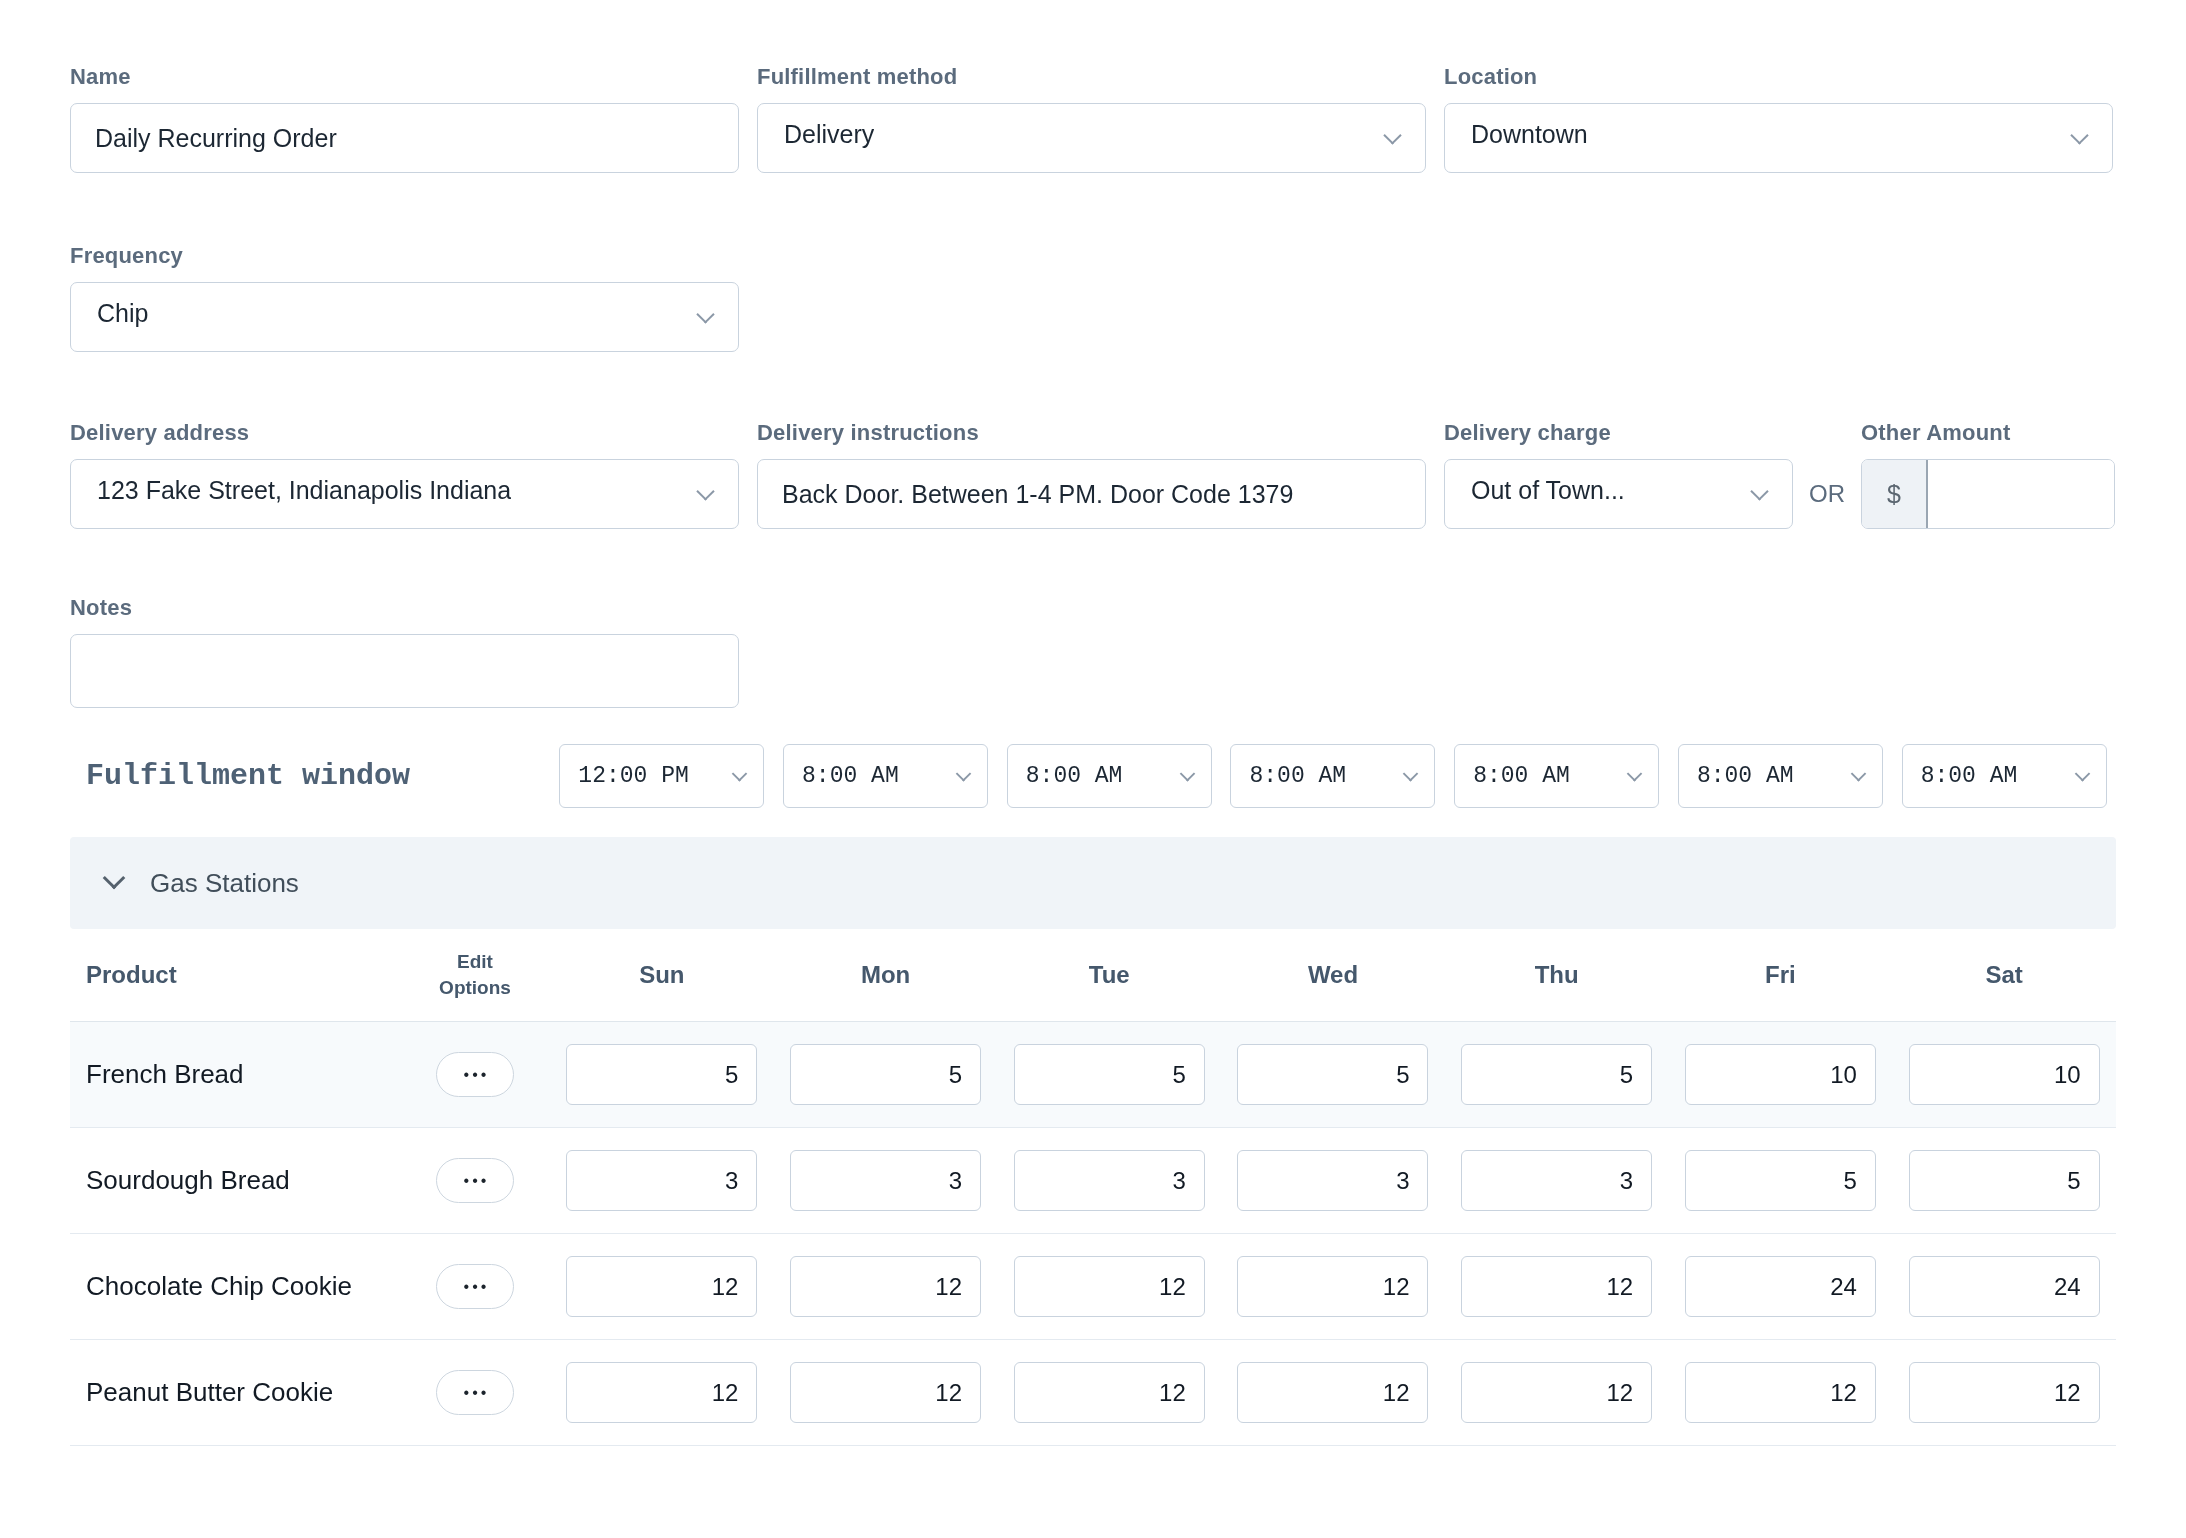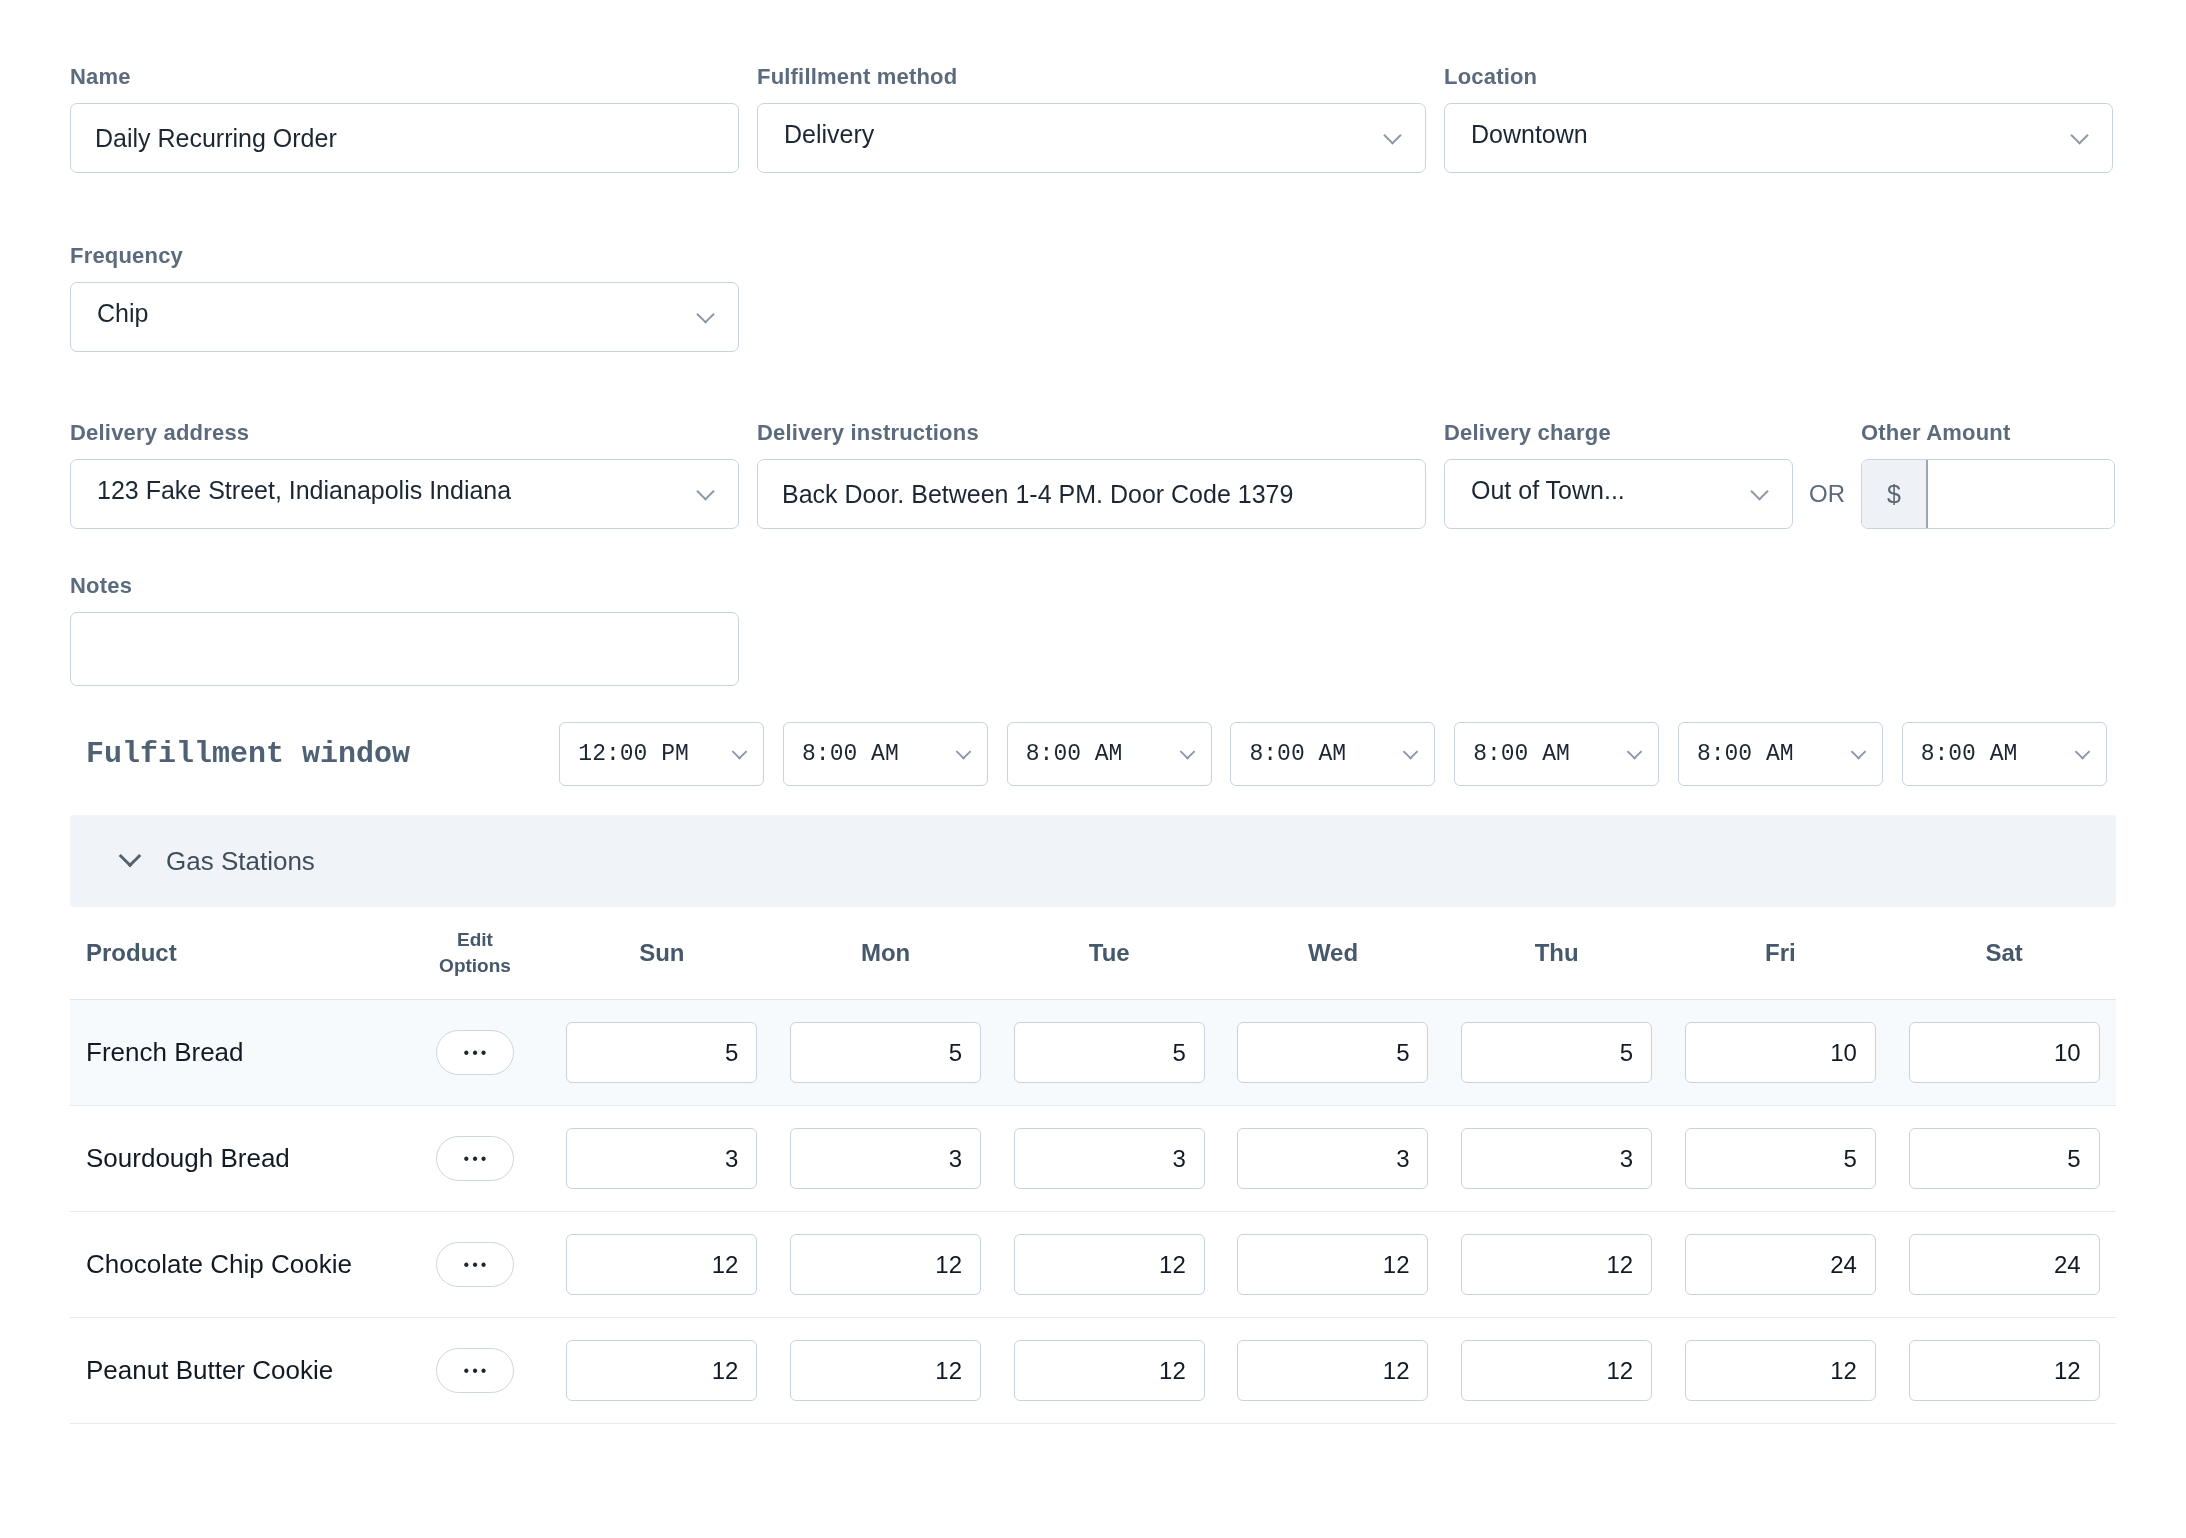--- a/index.html
+++ b/index.html
@@ -25,21 +25,21 @@
   .chev {
     position: absolute; right: 26px; top: 50%; width: 13px; height: 13px;
     border-right: 2px solid #8b98a7; border-bottom: 2px solid #8b98a7;
     transform: translateY(-70%) rotate(45deg);
   }
 
   .form-row { display: flex; gap: 18px; }
   .field-std { width: 669px; }
   .row-2 { margin-top: 70px; }
   .row-3 { margin-top: 68px; }
-  .row-4 { margin-top: 44px; }
+  .row-4 { margin-top: 66px; }
 
   .charge-wrap { width: 671px; display: flex; justify-content: space-between; }
   .charge-field { width: 349px; }
   .charge-field .select { padding-right: 50px; }
   .other-field { width: 254px; }
   .or-sep { align-self: flex-end; height: 70px; display: flex; align-items: center; font-size: 24px; color: #5b6b7d; }
   .amount-group { display: flex; height: 70px; border: 1px solid #c9d3de; border-radius: 7px; overflow: hidden; background: #fff; }
   .currency-box {
     width: 66px; background: #eef2f6; border-right: 2px solid #9aa6b2;
     display: flex; align-items: center; justify-content: center;
@@ -53,21 +53,21 @@
 
   .grid-row { display: grid; grid-template-columns: 330px 150px repeat(7, 1fr); align-items: center; }
   .fw-row { margin-top: 32px; font-family: Liberation Mono, monospace; }
   .fw-heading { grid-column: 1 / 3; font-size: 30px; font-weight: 700; color: #4e6175; padding-left: 16px; }
   .day-cell { display: flex; justify-content: center; align-items: center; }
   .time-select { width: 205px; height: 64px; padding: 0 44px 0 18px; font-size: 23px; border-radius: 6px; }
   .time-select .chev { right: 18px; width: 11px; height: 11px; }
 
   .section-bar {
     margin-top: 29px; height: 92px; background: #f0f4f8; border-radius: 4px;
-    display: flex; align-items: center; padding-left: 52px; gap: 28px; cursor: pointer;
+    display: flex; align-items: center; padding-left: 36px; gap: 28px; cursor: pointer;
   }
   .section-chev {
     width: 16px; height: 16px; margin-top: -10px;
     border-right: 3px solid #55616d; border-bottom: 3px solid #55616d;
     transform: rotate(45deg);
   }
   .section-title { font-size: 26px; color: #414e5a; }
 
   .thead { height: 93px; border-bottom: 1px solid #dfe6ec; }
   .product-header { font-size: 24px; font-weight: 700; color: #45586c; padding-left: 16px; }

